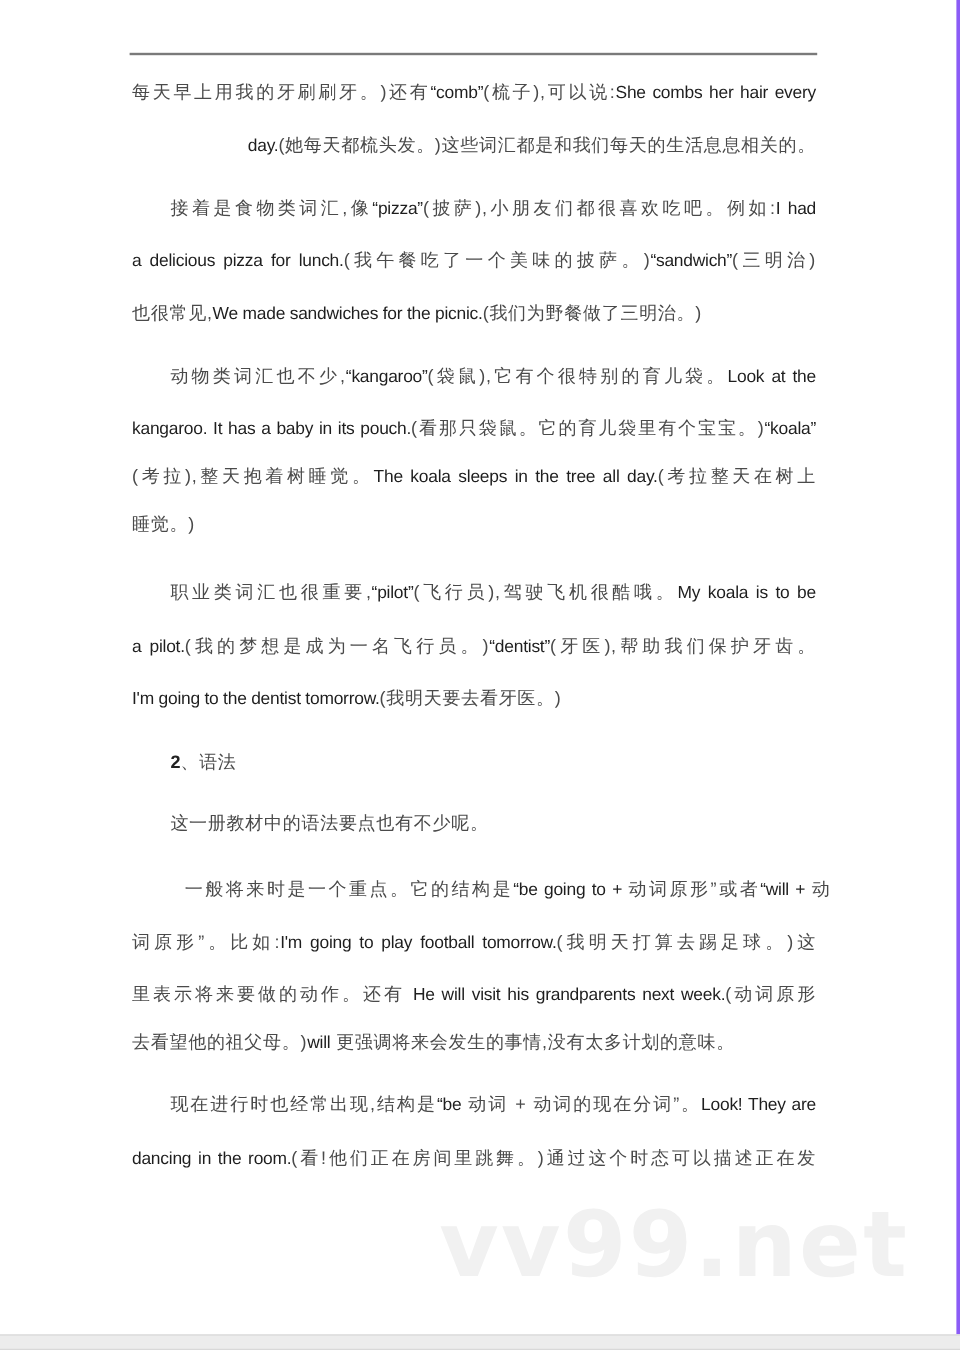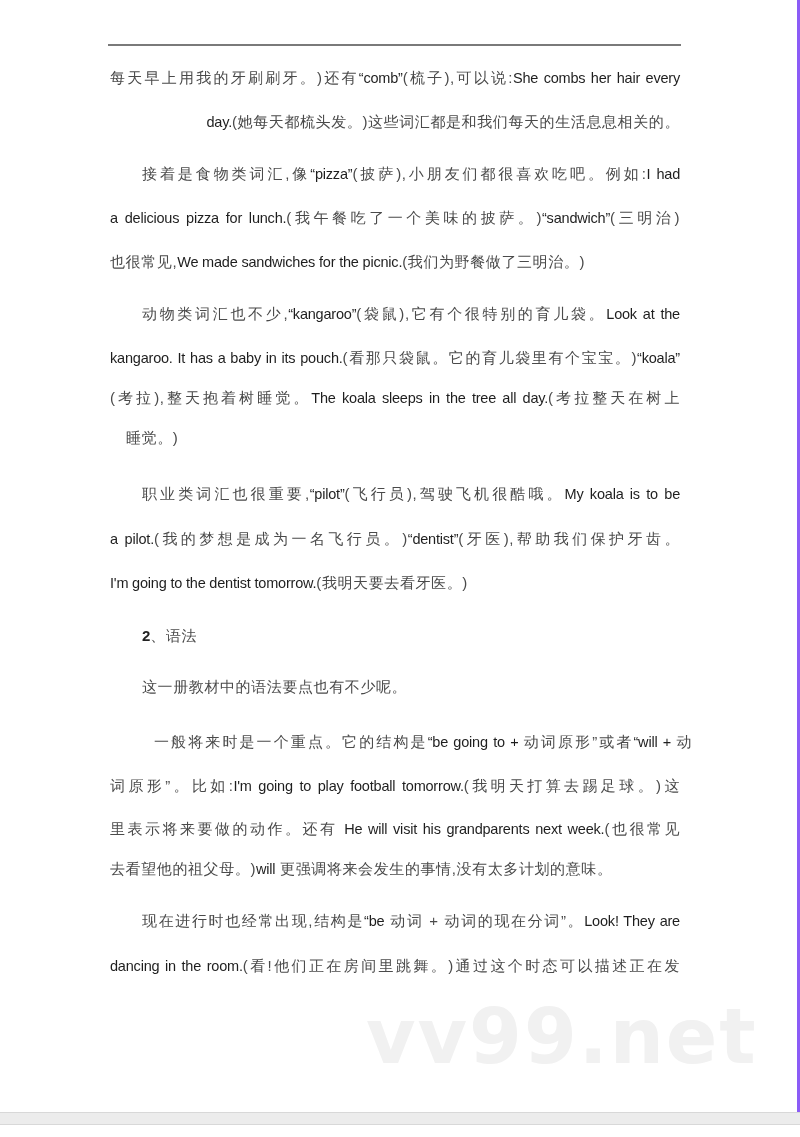--- a/index.html
+++ b/index.html
@@ -94,29 +94,29 @@
   <div class="header-rule"></div>
   <div id="text-body">
       <div class="line justify" style="top: 68px;"><span class="zh">每天早上用我的牙刷刷牙。)还有</span><span class="en">“comb”</span><span class="zh">(梳子),可以说:</span><span class="en">She combs her hair every</span></div>
       <div class="line" style="top: 112px; text-align: right;"><span class="en">day.</span><span class="zh">(她每天都梳头发。)这些词汇都是和我们每天的生活息息相关的。</span></div>
       <div class="line indent justify" style="top: 164px;"><span class="zh">接着是食物类词汇,像</span><span class="en">“pizza”</span><span class="zh">(披萨),小朋友们都很喜欢吃吧。例如:</span><span class="en">I had</span></div>
       <div class="line justify" style="top: 208px;"><span class="en">a delicious pizza for lunch.</span><span class="zh">(我午餐吃了一个美味的披萨。)</span><span class="en">“sandwich”</span><span class="zh">(三明治)</span></div>
       <div class="line" style="top: 252px;"><span class="zh">也很常见,</span><span class="en">We made sandwiches for the picnic.</span><span class="zh">(我们为野餐做了三明治。)</span></div>
       <div class="line indent justify" style="top: 304px;"><span class="zh">动物类词汇也不少,</span><span class="en">“kangaroo”</span><span class="zh">(袋鼠),它有个很特别的育儿袋。</span><span class="en">Look at the</span></div>
       <div class="line justify" style="top: 348px;"><span class="en">kangaroo. It has a baby in its pouch.</span><span class="zh">(看那只袋鼠。它的育儿袋里有个宝宝。)</span><span class="en">“koala”</span></div>
       <div class="line justify" style="top: 388px;"><span class="zh">(考拉),整天抱着树睡觉。</span><span class="en">The koala sleeps in the tree all day.</span><span class="zh">(考拉整天在树上</span></div>
-      <div class="line" style="top: 428px; margin-left: 16px;"><span class="zh">睡觉。)</span></div>
+      <div class="line" style="top: 428px;"><span class="zh">睡觉。)</span></div>
       <div class="line indent justify" style="top: 484px;"><span class="zh">职业类词汇也很重要,</span><span class="en">“pilot”</span><span class="zh">(飞行员),驾驶飞机很酷哦。</span><span class="en">My koala is to be</span></div>
       <div class="line justify" style="top: 529px;"><span class="en">a pilot.</span><span class="zh">(我的梦想是成为一名飞行员。)</span><span class="en">“dentist”</span><span class="zh">(牙医),帮助我们保护牙齿。</span></div>
       <div class="line" style="top: 573px;"><span class="en">I'm going to the dentist tomorrow.</span><span class="zh">(我明天要去看牙医。)</span></div>
       <div class="line indent heading" style="top: 626px;"><span class="num">2</span><span class="zh">、语法</span></div>
       <div class="line indent" style="top: 677px;"><span class="zh">这一册教材中的语法要点也有不少呢。</span></div>
       <div class="line indent justify" style="top: 732px; margin-left: 12px;"><span class="zh">一般将来时是一个重点。它的结构是</span><span class="en">“be going to + </span><span class="zh"> 动词原形”或者</span><span class="en">“will + </span><span class="zh"> 动</span></div>
       <div class="line justify" style="top: 776px;"><span class="zh">词原形”。比如:</span><span class="en">I'm going to play football tomorrow.</span><span class="zh">(我明天打算去踢足球。)这</span></div>
-      <div class="line justify" style="top: 819px;"><span class="zh">里表示将来要做的动作。还有 </span><span class="en">He will visit his grandparents next week.</span><span class="zh">(也很常见</span></div>
+      <div class="line justify" style="top: 819px;"><span class="zh">里表示将来要做的动作。还有 </span><span class="en">He will visit his grandparents next week.</span><span class="zh">(动词原形</span></div>
       <div class="line" style="top: 859px;"><span class="zh">去看望他的祖父母。)</span><span class="en">will</span><span class="zh"> 更强调将来会发生的事情,没有太多计划的意味。</span></div>
       <div class="line indent justify" style="top: 911px;"><span class="zh">现在进行时也经常出现,结构是</span><span class="en">“be</span><span class="zh"> 动词 + 动词的现在分词”。</span><span class="en">Look! They are</span></div>
       <div class="line justify" style="top: 956px;"><span class="en">dancing in the room.</span><span class="zh">(看!他们正在房间里跳舞。)通过这个时态可以描述正在发</span></div>
     </div>
   <div class="watermark">vv99.net</div>
 </div>
 <div class="footer-band"></div>
 <div class="bottom-blank"></div>
 
 </body></html>

